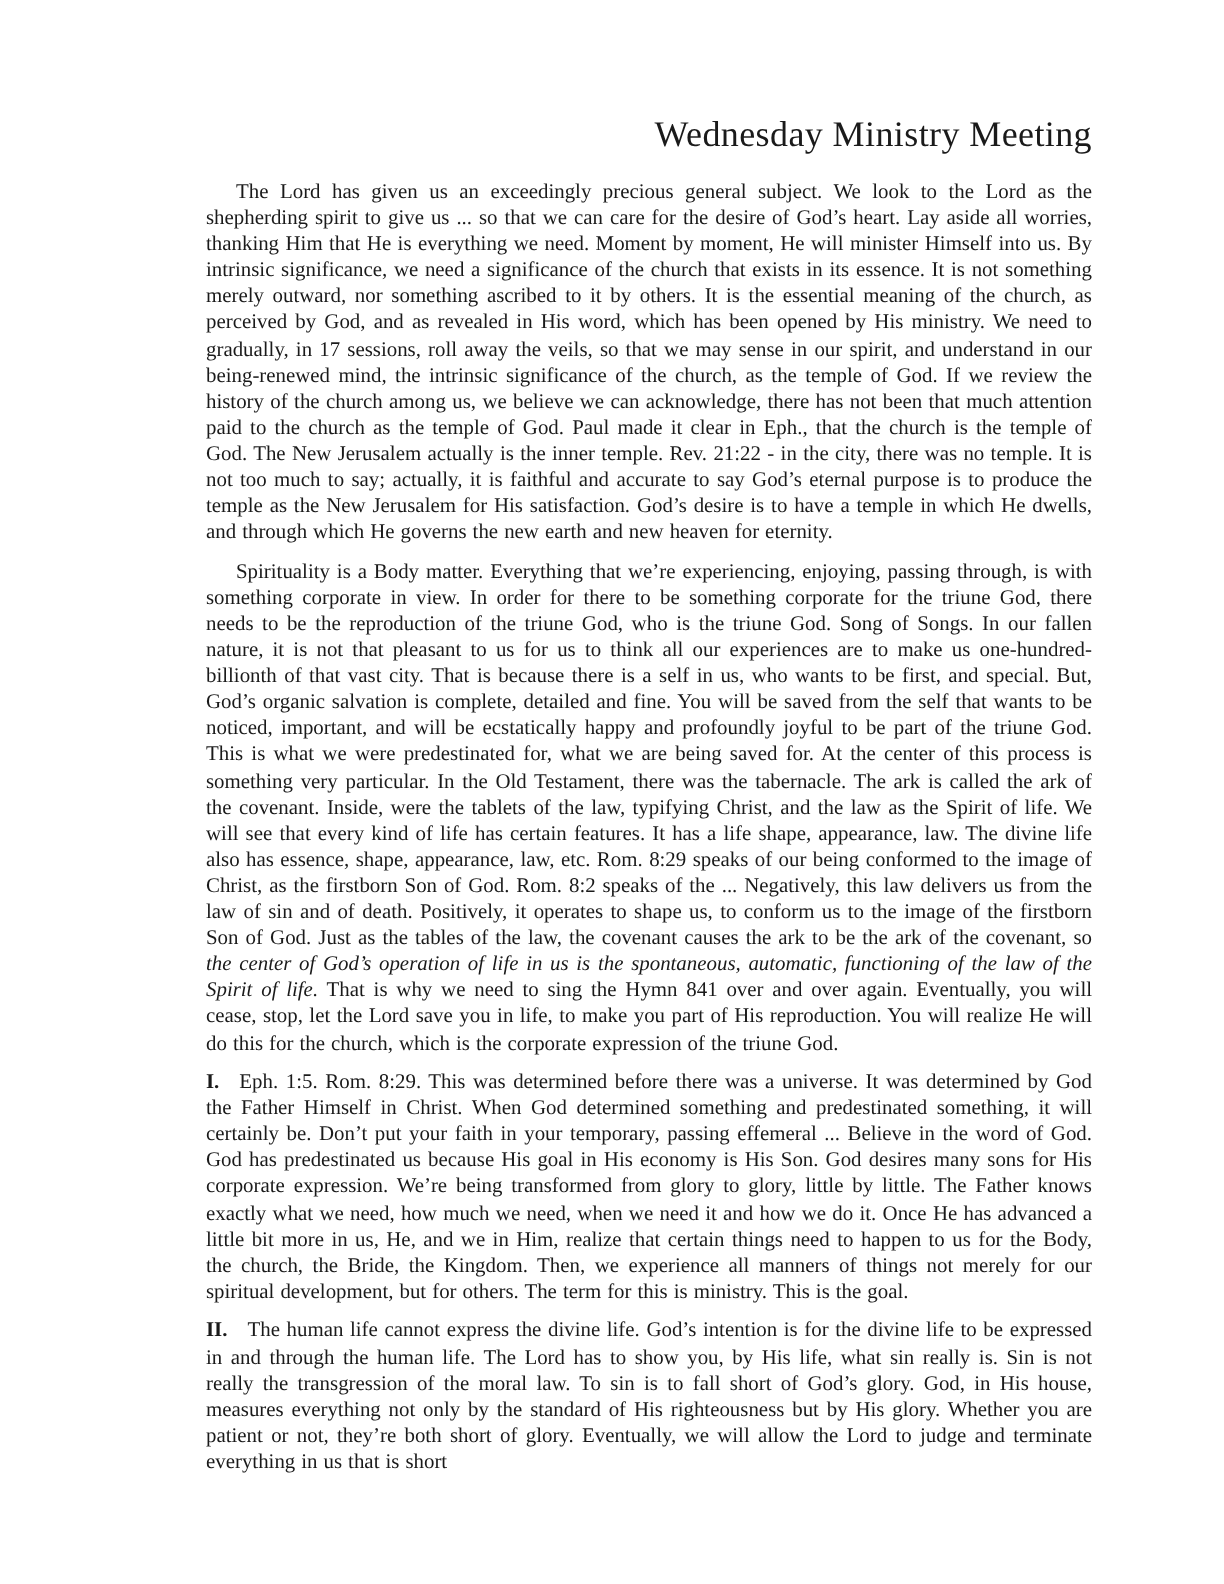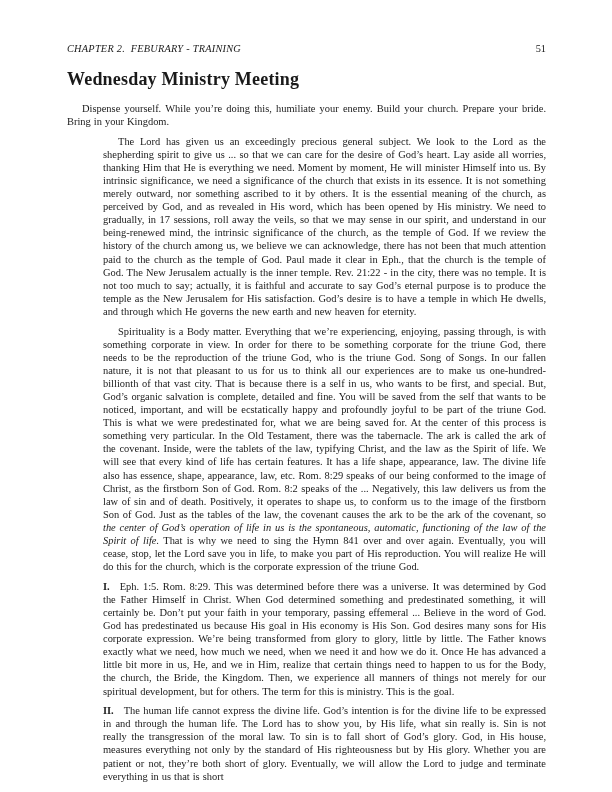--- a/index.html
+++ b/index.html
@@ -23,24 +23,25 @@
     line-height: 12px;
   }
   .header-left {
     font-style: italic;
     white-space: pre-wrap;
     letter-spacing: 0.25px;
   }
   .header-right { font-style: normal; }
   .doc-title {
     font-size: 18px;
-    font-weight: bold;
+    font-weight: normal;
     letter-spacing: 0.2px;
     margin: 14px 0 13px 0;
     line-height: 20px;
+    text-align: right;
   }
   .para {
     font-size: 10.45px;
     line-height: 13.1px;
     text-align: justify;
     margin: 0 0 6.5px 0;
     word-spacing: 0.4px;
   }
   .para.indent { text-indent: 15px; }
   .para.spaced-before { margin-top: 6.5px; margin-left: 36px; }
@@ -48,30 +49,23 @@
     font-weight: bold;
     margin-right: 10px;
   }
   .italic { font-style: italic; }
 </style>
 </head>
 <body>
 
 <div class="page">
 
-  <div class="running-header">
-    <span class="header-left">CHAPTER 2.  FEBURARY - TRAINING</span>
-    <span class="header-right">51</span>
-  </div>
 
   <h1 class="doc-title">Wednesday Ministry Meeting</h1>
 
-  <p class="para indent">
-    <span>Dispense yourself. While you’re doing this, humiliate your enemy. Build your church. Prepare your bride. Bring in your Kingdom.</span>
-  </p>
 
   <p class="para indent spaced-before">
     <span>The Lord has given us an exceedingly precious general subject. We look to the Lord as the shepherding spirit to give us ... so that we can care for the desire of God’s heart. Lay aside all worries, thanking Him that He is everything we need. Moment by moment, He will minister Himself into us. By intrinsic significance, we need a significance of the church that exists in its essence. It is not something merely outward, nor something ascribed to it by others. It is the essential meaning of the church, as perceived by God, and as revealed in His word, which has been opened by His ministry. We need to gradually, in 17 sessions, roll away the veils, so that we may sense in our spirit, and understand in our being-renewed mind, the intrinsic significance of the church, as the temple of God. If we review the history of the church among us, we believe we can acknowledge, there has not been that much attention paid to the church as the temple of God. Paul made it clear in Eph., that the church is the temple of God. The New Jerusalem actually is the inner temple. Rev. 21:22 - in the city, there was no temple. It is not too much to say; actually, it is faithful and accurate to say God’s eternal purpose is to produce the temple as the New Jerusalem for His satisfaction. God’s desire is to have a temple in which He dwells, and through which He governs the new earth and new heaven for eternity.</span>
   </p>
 
   <p class="para indent spaced-before">
     <span>Spirituality is a Body matter. Everything that we’re experiencing, enjoying, passing through, is with something corporate in view. In order for there to be something corporate for the triune God, there needs to be the reproduction of the triune God, who is the triune God. Song of Songs. In our fallen nature, it is not that pleasant to us for us to think all our experiences are to make us one-hundred-billionth of that vast city. That is because there is a self in us, who wants to be first, and special. But, God’s organic salvation is complete, detailed and fine. You will be saved from the self that wants to be noticed, important, and will be ecstatically happy and profoundly joyful to be part of the triune God. This is what we were predestinated for, what we are being saved for. At the center of this process is something very particular. In the Old Testament, there was the tabernacle. The ark is called the ark of the covenant. Inside, were the tablets of the law, typifying Christ, and the law as the Spirit of life. We will see that every kind of life has certain features. It has a life shape, appearance, law. The divine life also has essence, shape, appearance, law, etc. Rom. 8:29 speaks of our being conformed to the image of Christ, as the firstborn Son of God. Rom. 8:2 speaks of the ... Negatively, this law delivers us from the law of sin and of death. Positively, it operates to shape us, to conform us to the image of the firstborn Son of God. Just as the tables of the law, the covenant causes the ark to be the ark of the covenant, so </span><span class="italic">the center of God’s operation of life in us is the spontaneous, automatic, functioning of the law of the Spirit of life.</span><span> That is why we need to sing the Hymn 841 over and over again. Eventually, you will cease, stop, let the Lord save you in life, to make you part of His reproduction. You will realize He will do this for the church, which is the corporate expression of the triune God.</span>
   </p>
 
   <p class="para spaced-before">

